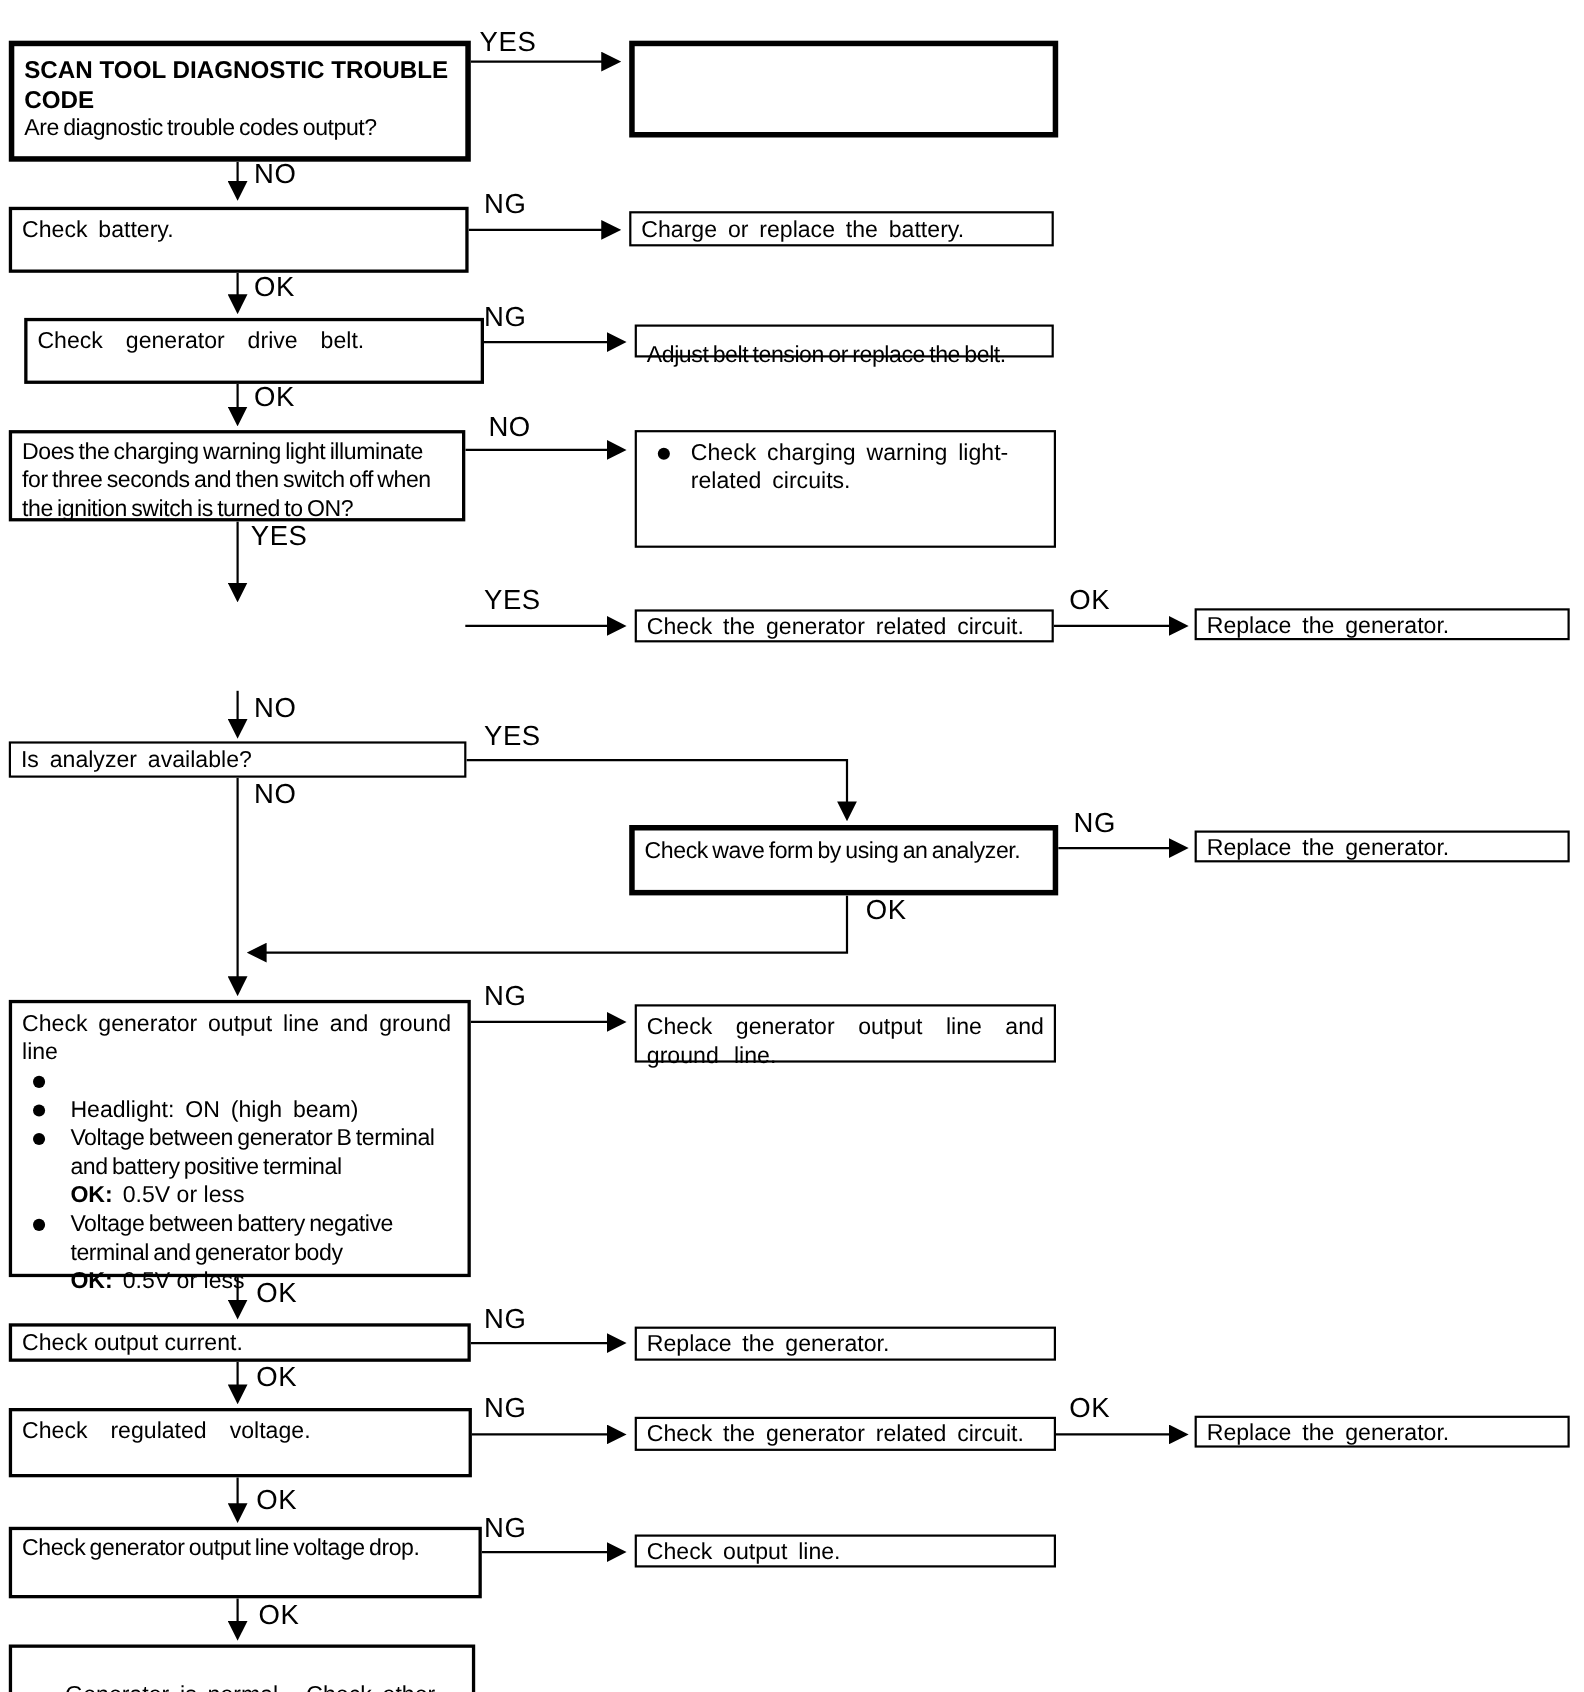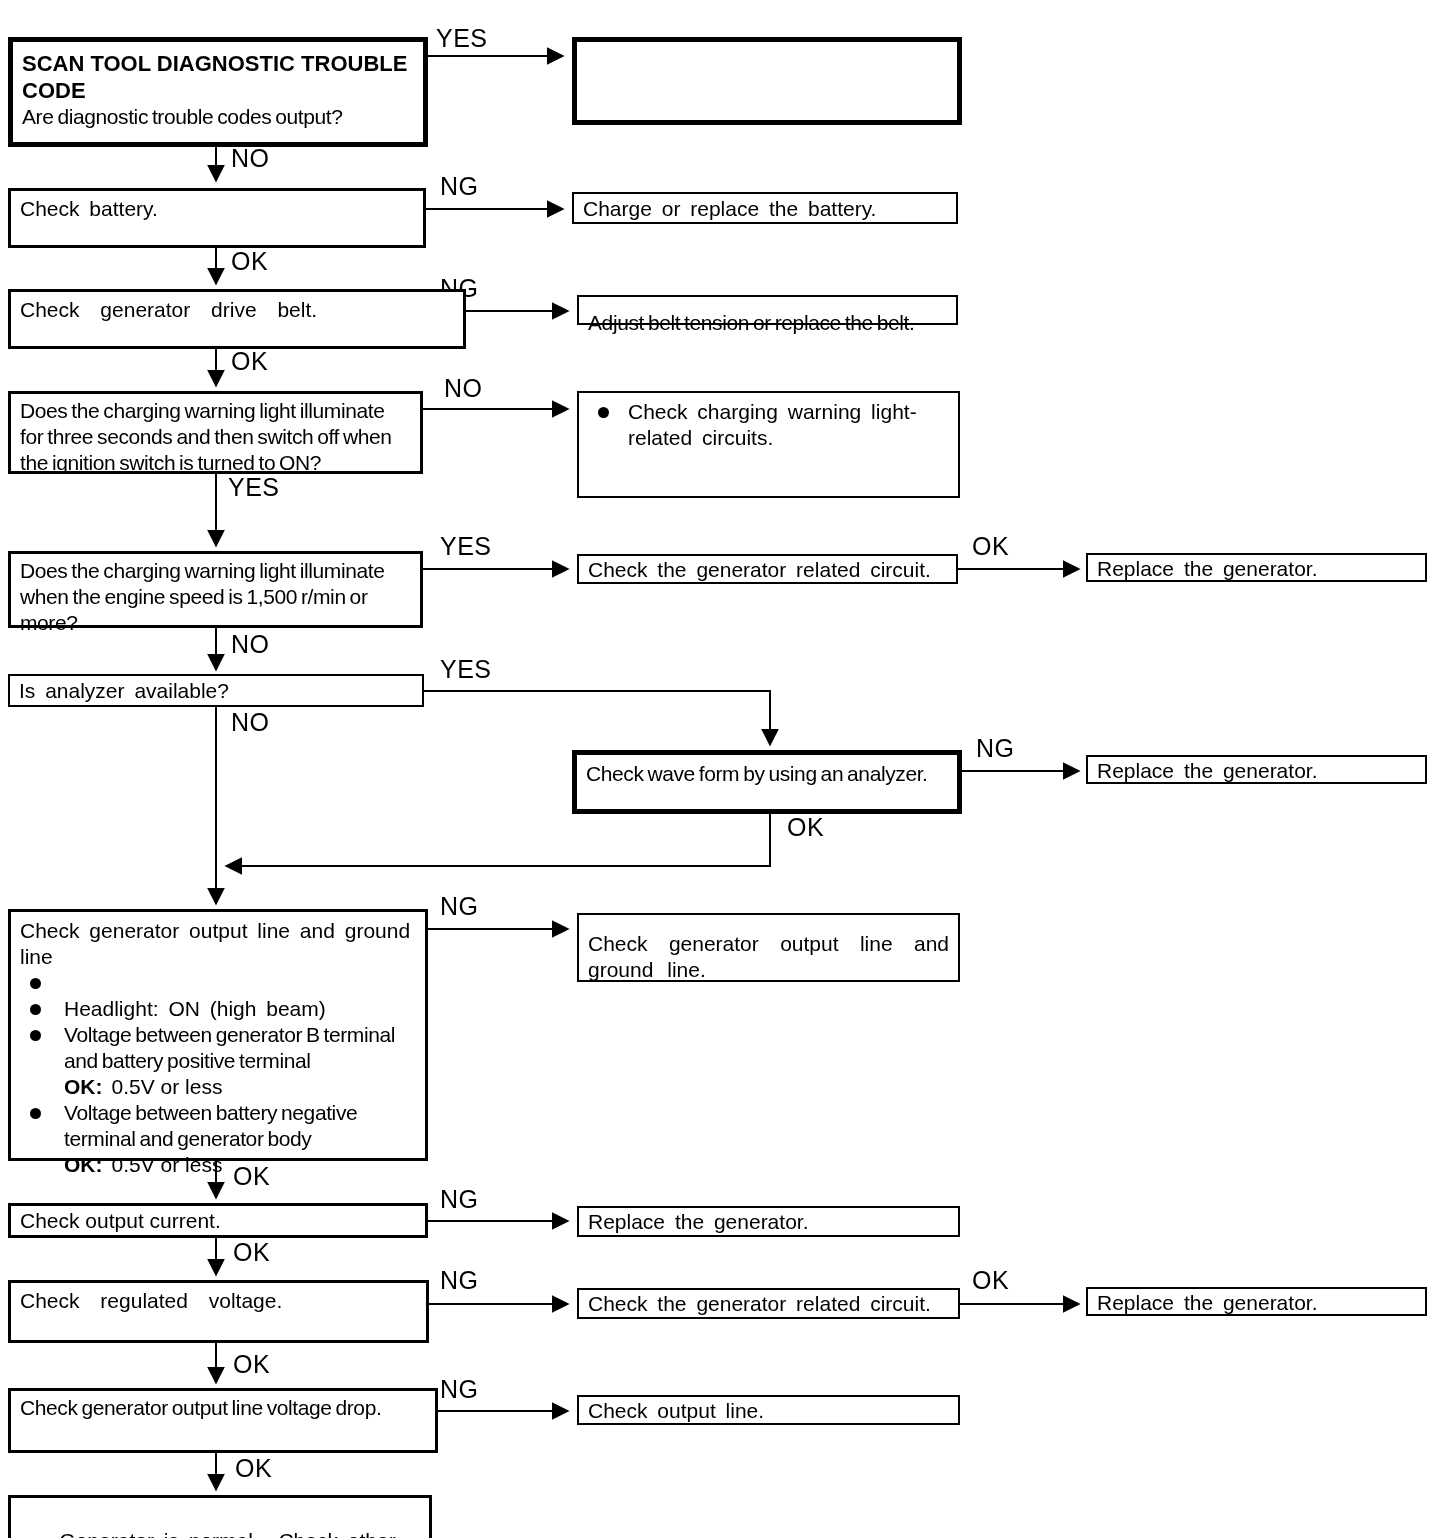--- a/index.html
+++ b/index.html
@@ -126,42 +126,39 @@
   </div>
 
   <div class="box ws-sm" style="left:8px;top:165px;width:418px;height:60px">
     <span>Check battery.</span>
   </div>
 
   <div class="box b-thin ws-sm" style="left:572px;top:169px;width:386px;height:32px;padding-top:2px">
     <span>Charge or replace the battery.</span>
   </div>
 
-  <div class="box ws-lg" style="left:8px;top:266px;width:458px;height:60px">
+  <div class="box ws-lg" style="left:22px;top:266px;width:418px;height:60px">
     <span>Check generator drive belt.</span>
   </div>
 
   <div class="box b-thin tight" style="left:577px;top:272px;width:381px;height:30px;padding-top:13px">
     <span>Adjust belt tension or replace the belt.</span>
   </div>
 
   <div class="box tight" style="left:8px;top:368px;width:415px;height:83px;padding-top:4px">
     <span>Does the charging warning light illuminate for three seconds and then switch off when the ignition switch is turned to ON?</span>
   </div>
 
   <div class="box b-thin" style="left:577px;top:368px;width:383px;height:107px;padding-top:6px">
     <div class="brow">
       <span class="bdot"></span>
       <span class="btxt ws-sm">Check charging warning light-related circuits.</span>
     </div>
   </div>
 
-  <div class="box tight" style="left:8px;top:528px;width:415px;height:77px;padding-top:4px">
-    <span>Does the charging warning light illuminate when the engine speed is 1,500 r/min or more?</span>
-  </div>
 
   <div class="box b-thin ws-sm" style="left:577px;top:531px;width:381px;height:30px;padding-top:1px">
     <span>Check the generator related circuit.</span>
   </div>
 
   <div class="box b-thin ws-sm" style="left:1086px;top:530px;width:341px;height:29px;padding-top:1px">
     <span>Replace the generator.</span>
   </div>
 
   <div class="box b-thin ws-sm" style="left:8px;top:651px;width:416px;height:33px;padding-top:2px">
@@ -198,21 +195,21 @@
       <span class="bdot narrow"></span>
       <span class="btxt">
         <span class="tight">Voltage between battery negative terminal and generator body</span>
         <div class="okline">
           <b>OK:</b><span>0.5V or less</span>
         </div>
       </span>
     </div>
   </div>
 
-  <div class="box b-thin ws-md justify" style="left:577px;top:890px;width:383px;height:69px;padding-top:16px">
+  <div class="box b-thin ws-md justify" style="left:577px;top:890px;width:383px;height:53px;padding-top:6px">
     <span>Check generator output line and ground line.</span>
   </div>
 
   <div class="box" style="left:8px;top:1180px;width:420px;height:35px;padding-top:2px">
     <span>Check output current.</span>
   </div>
 
   <div class="box b-thin ws-sm" style="left:577px;top:1183px;width:383px;height:31px;padding-top:1px">
     <span>Replace the generator.</span>
   </div>

